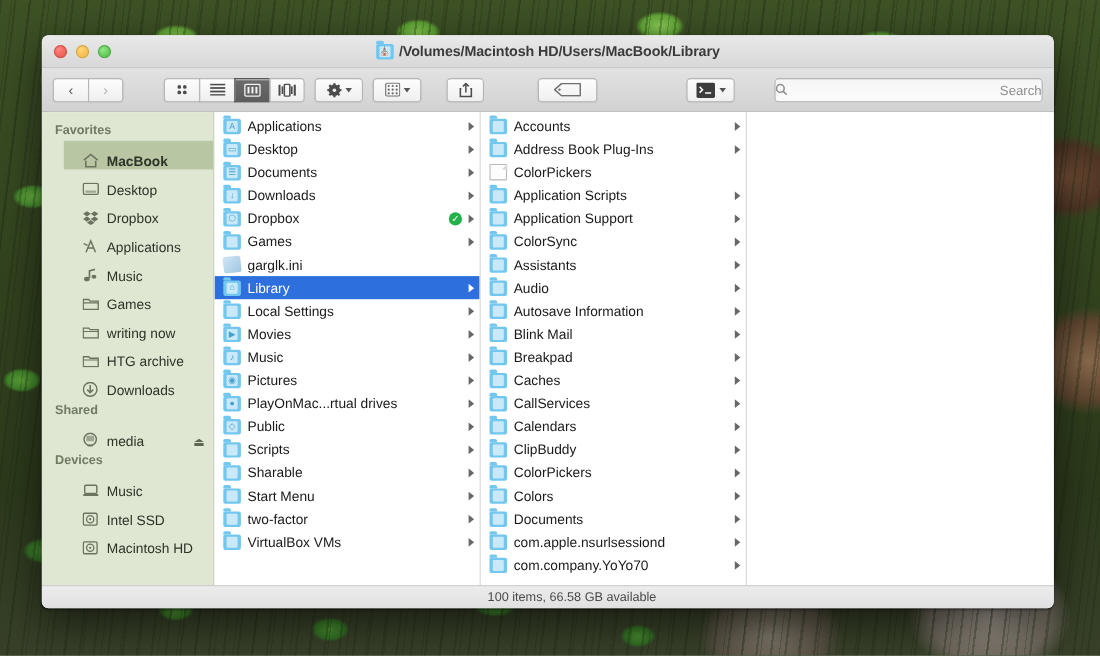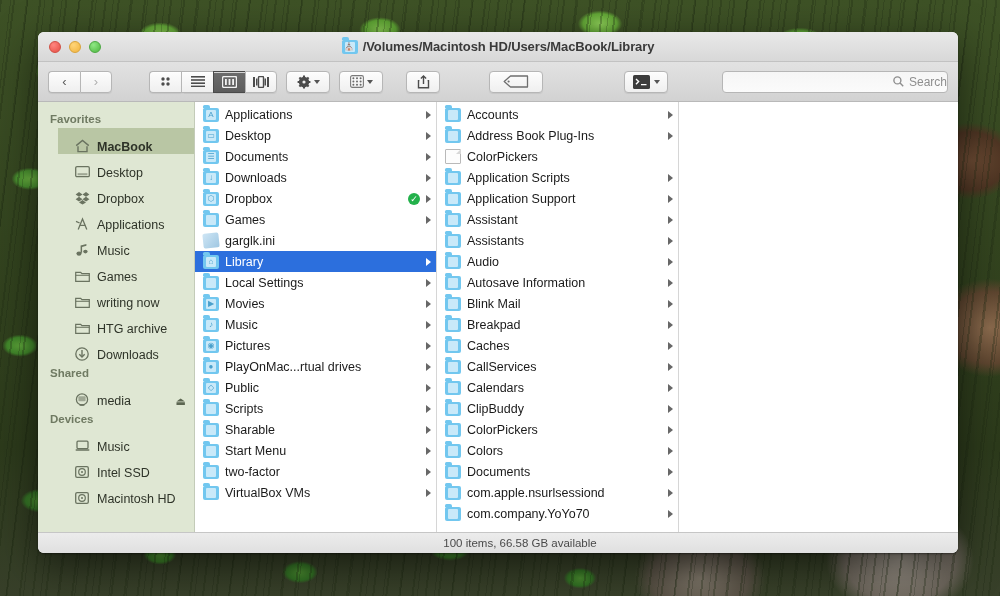--- a/index.html
+++ b/index.html
@@ -107,24 +107,24 @@
   .viewgroup .btn.active { background: linear-gradient(180deg, #6d6d6d 0%, #5c5c5c 100%); border-color: #4a4a4a; }
 
   .drop { width: 44px; gap: 3px; }
   .caret { width:0;height:0;border-left:3.5px solid transparent;border-right:3.5px solid transparent;border-top:4px solid #555; }
   .plain { width: 34px; }
   .tagbtn { width: 54px; }
   .termbtn { width: 44px; gap: 4px; }
 
   .search {
     margin-left: auto;
-    width: 226px; height: 22px;
+    width: 244px; height: 22px;
     background: linear-gradient(180deg, #f6f6f6 0%, #fbfbfb 100%);
     border: 1px solid #b6b6b6; border-radius: 4px;
-    display: flex; align-items: center; justify-content: flex-end; gap: 5px;
+    display: flex; align-items: center; justify-content: space-between; gap: 5px;
   }
   .search-ph { font-size: 12px; color: #8e8e8e; }
 
   
   .wbody { flex: 1 1 auto; display: flex; min-height: 0; }
 
   
   .sidebar {
     width: 157px; flex: 0 0 157px;
     background: #dfe7d3;
@@ -653,21 +653,21 @@
             <span class="fi folder">
               <span class="glyph"></span>
             </span>
             <span class="name">Application Support</span>
             <span class="arw"></span>
           </div>
           <div class="row">
             <span class="fi folder">
               <span class="glyph"></span>
             </span>
-            <span class="name">Assistant</span>
+            <span class="name">ColorSync</span>
             <span class="arw"></span>
           </div>
           <div class="row">
             <span class="fi folder">
               <span class="glyph"></span>
             </span>
             <span class="name">Assistants</span>
             <span class="arw"></span>
           </div>
           <div class="row">

